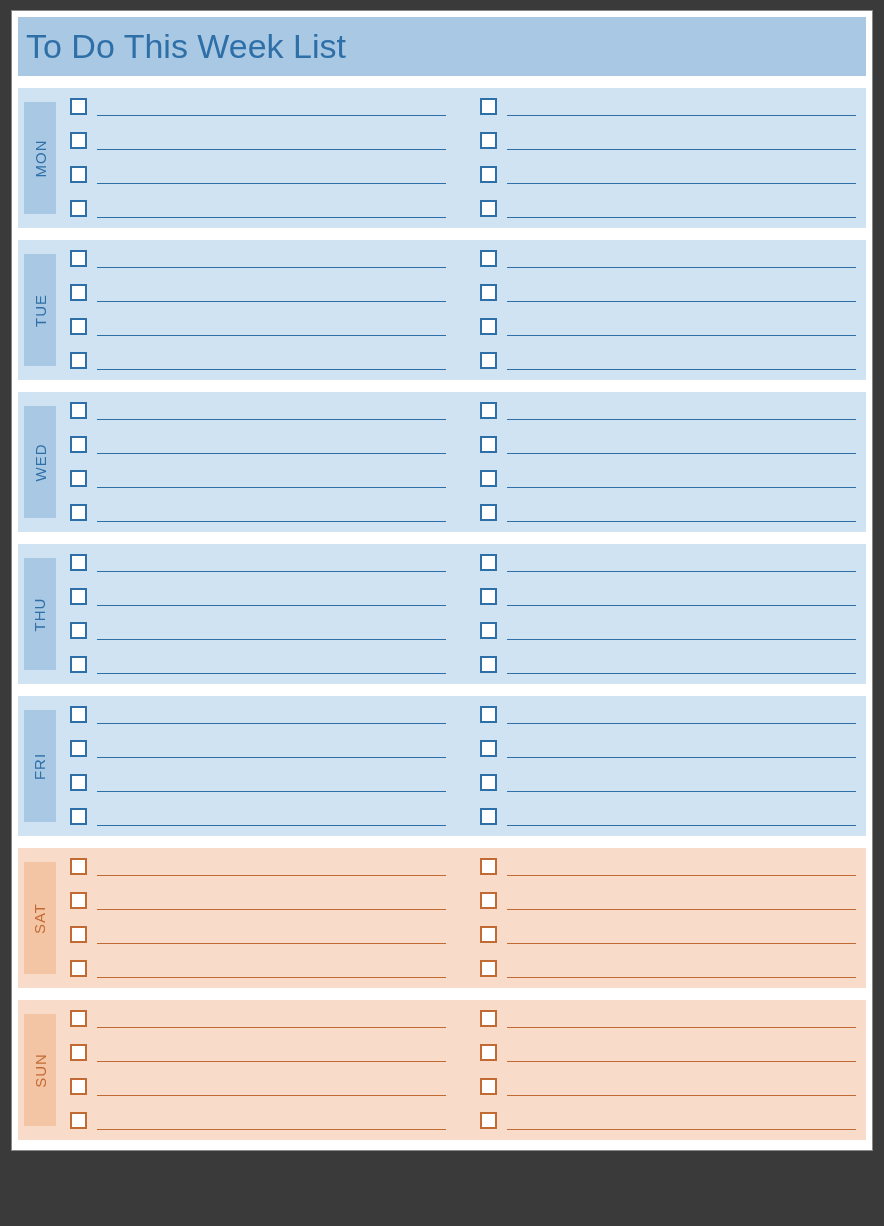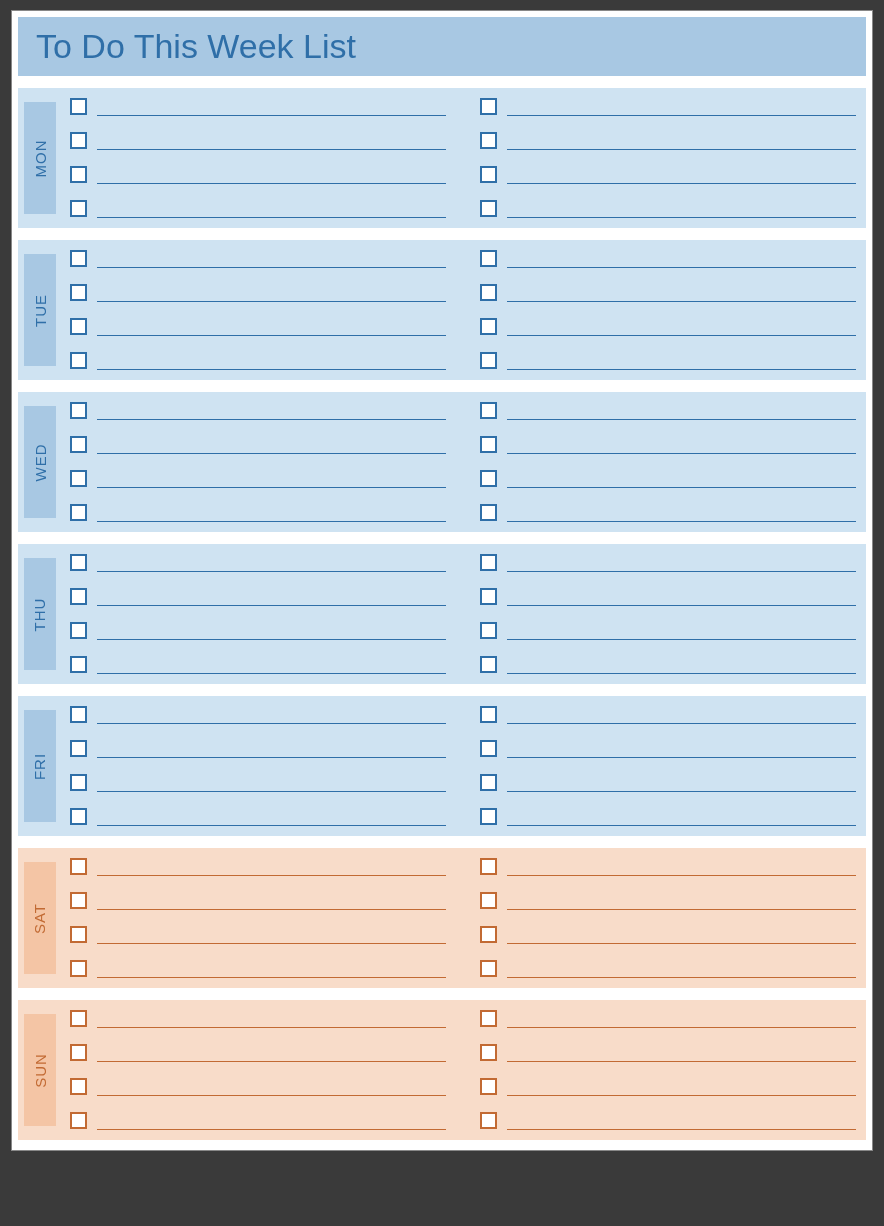--- a/index.html
+++ b/index.html
@@ -11,21 +11,21 @@
       padding: 10px;
     }
     .page {
       width: 862px;
       background: #fff;
       border: 1px solid #888;
       padding: 6px 6px 10px 6px;
     }
     .title-bar {
       background: #a8c8e3;
-      padding: 10px 18px;
+      padding: 10px 8px;
       margin-bottom: 12px;
     }
     .title-text {
       color: #2f6fa8;
       font-size: 34px;
       font-weight: 400;
     }
     .day-block {
       display: flex;
       margin-bottom: 12px;

